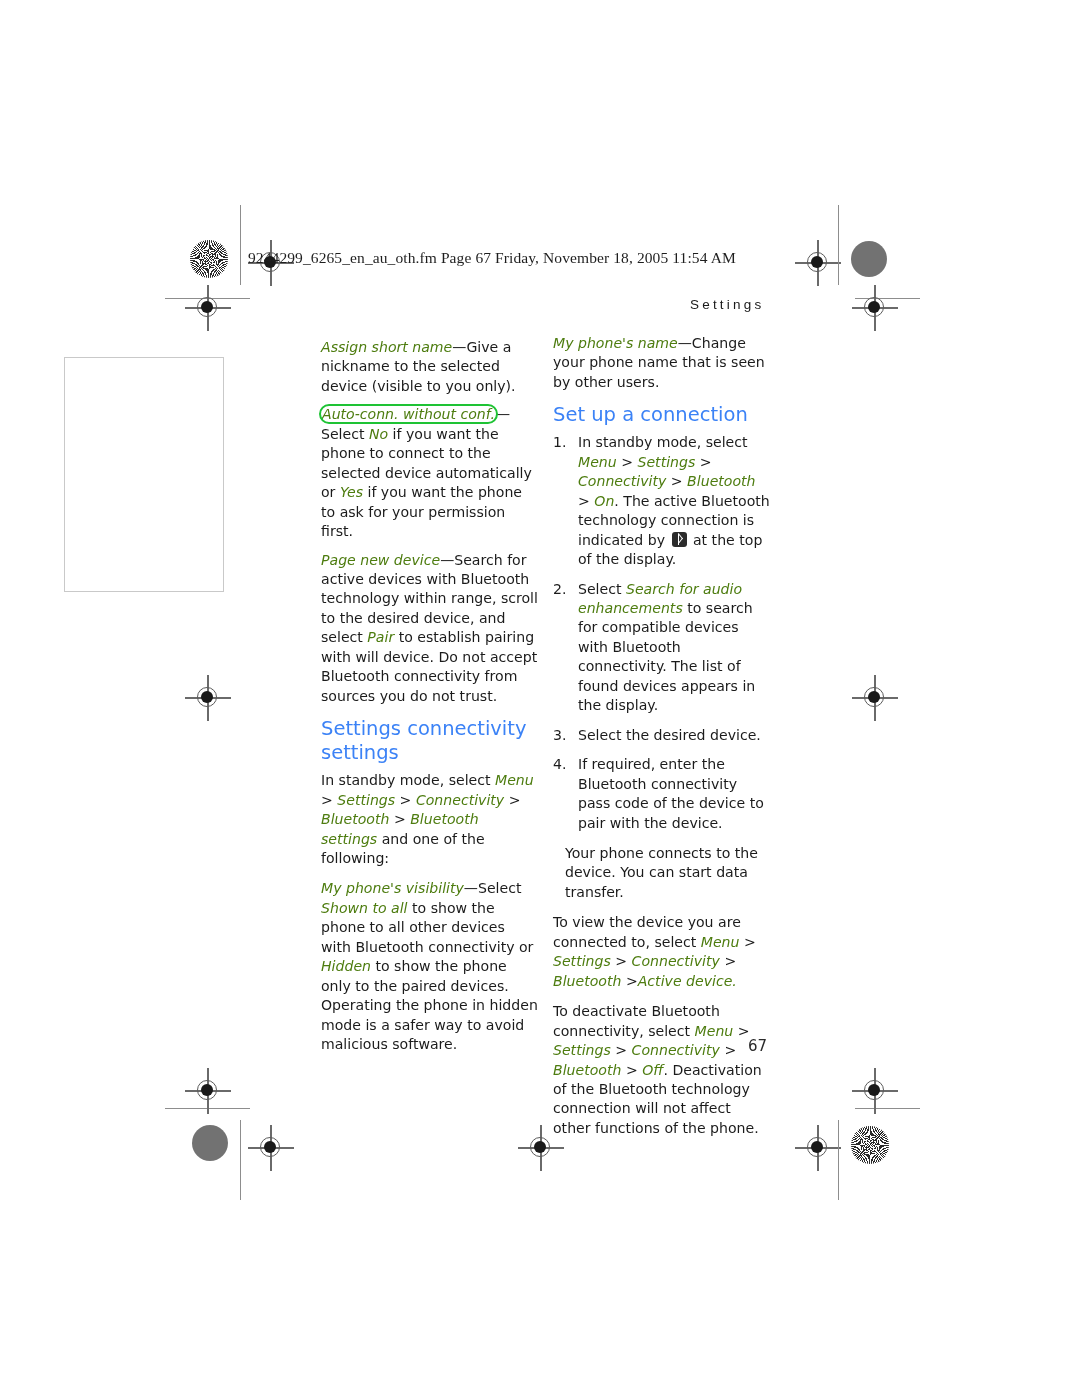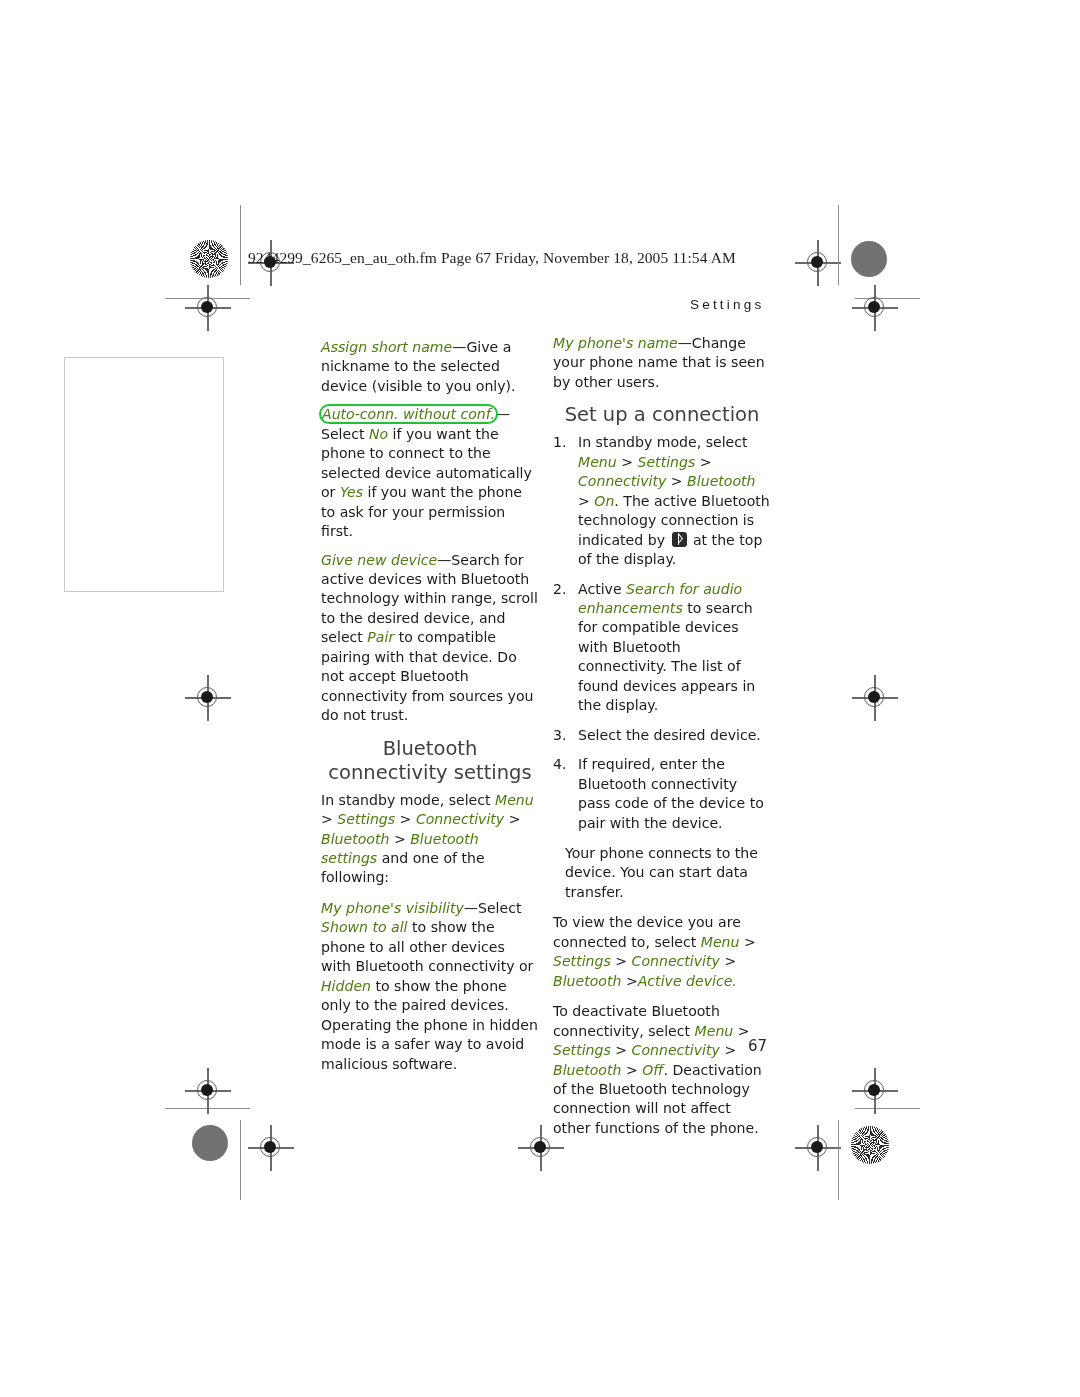--- a/index.html
+++ b/index.html
@@ -123,23 +123,22 @@
   .it {
     font-style: italic;
     color: #4d7c0f;
   }
 
   h2.section {
     font-family: "DejaVu Sans", sans-serif;
     font-size: 19.5px;
     font-weight: normal;
     line-height: 24px;
-    color: #404040;
+    color: #3b82f6;
     margin: 6px 0 6px 0;
-    text-align: center;
   }
 
   
   ol.steps {
     margin: 0;
     padding: 0;
     list-style: none;
     counter-reset: stepnum;
   }
   ol.steps > li {
@@ -305,24 +304,24 @@
     <p class="tight">
       <span class="it">Assign short name</span><span>—Give a nickname to the selected device (visible to you only).</span>
     </p>
 
     <p class="tight">
       <span class="it annot">Auto-conn. without conf.</span><span>—Select </span><span class="it">No</span><span> if you want the phone to connect to the selected device automatically or </span><span class="it">Yes</span><span> if you want the phone to ask for your permission first.</span>
     </p>
 
 
     <p>
-      <span class="it">Give new device</span><span>—Search for active devices with Bluetooth technology within range, scroll to the desired device, and select </span><span class="it">Pair</span><span> to compatible pairing with that device. Do not accept Bluetooth connectivity from sources you do not trust.</span>
-    </p>
-
-    <h2 class="section">Bluetooth connectivity settings</h2>
+      <span class="it">Page new device</span><span>—Search for active devices with Bluetooth technology within range, scroll to the desired device, and select </span><span class="it">Pair</span><span> to establish pairing with will device. Do not accept Bluetooth connectivity from sources you do not trust.</span>
+    </p>
+
+    <h2 class="section">Settings connectivity settings</h2>
 
 
     <p>
       <span>In standby mode, select </span><span class="it">Menu</span><span> &gt; </span><span class="it">Settings</span><span> &gt; </span><span class="it">Connectivity</span><span> &gt; </span><span class="it">Bluetooth</span><span> &gt; </span><span class="it">Bluetooth settings</span><span> and one of the following:</span>
     </p>
 
     <p>
       <span class="it">My phone's visibility</span><span>—Select </span><span class="it">Shown to all</span><span> to show the phone to all other devices with Bluetooth connectivity or </span><span class="it">Hidden</span><span> to show the phone only to the paired devices. Operating the phone in hidden mode is a safer way to avoid malicious software.</span>
     </p>
 
@@ -335,21 +334,21 @@
     </p>
 
     <h2 class="section" style="margin-top:6px;">Set up a connection</h2>
 
     <ol class="steps">
       <li>
         <span class="num">1.</span><span>In standby mode, select </span><span class="it">Menu</span><span> &gt; </span><span class="it">Settings</span><span> &gt; </span><span class="it">Connectivity</span><span> &gt; </span><span class="it">Bluetooth</span><span> &gt; </span><span class="it">On</span><span>. The active Bluetooth technology connection is indicated by </span><span class="bt-glyph"></span><span> at the top of the display.</span>
       </li>
 
       <li>
-        <span class="num">2.</span><span>Active </span><span class="it">Search for audio enhancements</span><span> to search for compatible devices with Bluetooth connectivity. The list of found devices appears in the display.</span>
+        <span class="num">2.</span><span>Select </span><span class="it">Search for audio enhancements</span><span> to search for compatible devices with Bluetooth connectivity. The list of found devices appears in the display.</span>
       </li>
 
       <li>
         <span class="num">3.</span><span>Select the desired device.</span>
       </li>
 
       <li>
         <span class="num">4.</span><span>If required, enter the Bluetooth connectivity pass code of the device to pair with the device.</span>
       </li>
     </ol>

